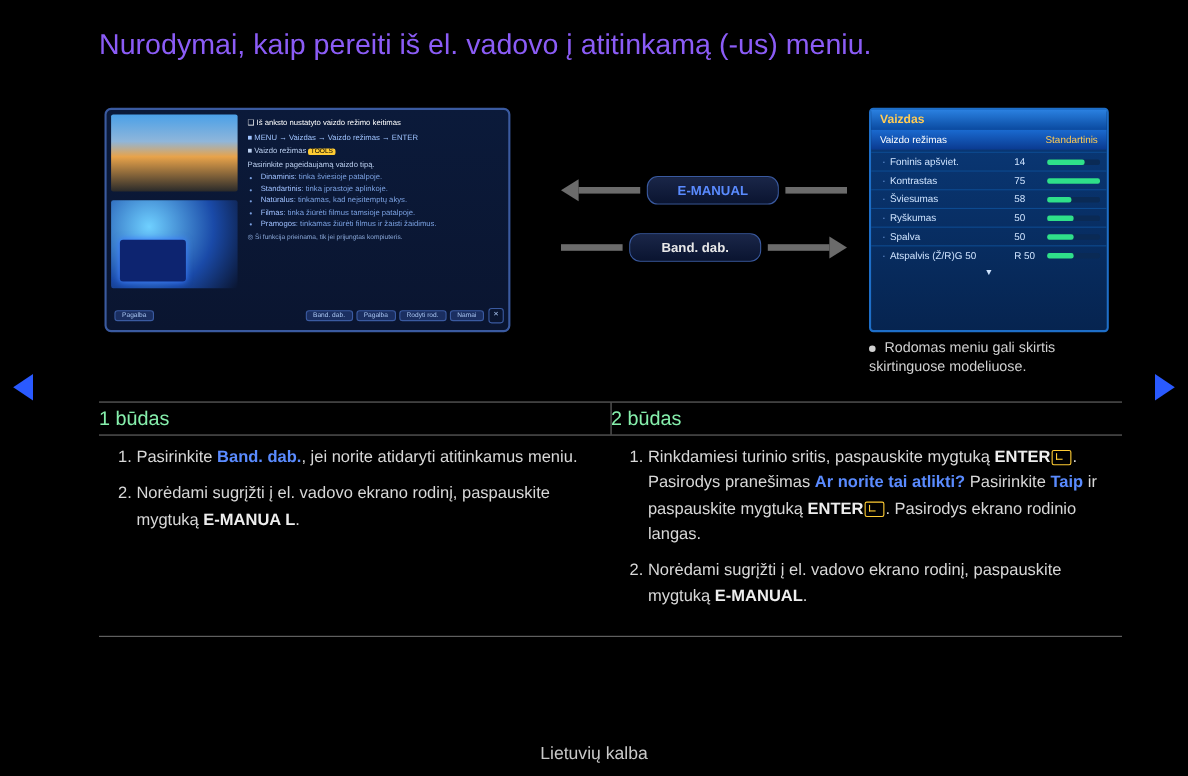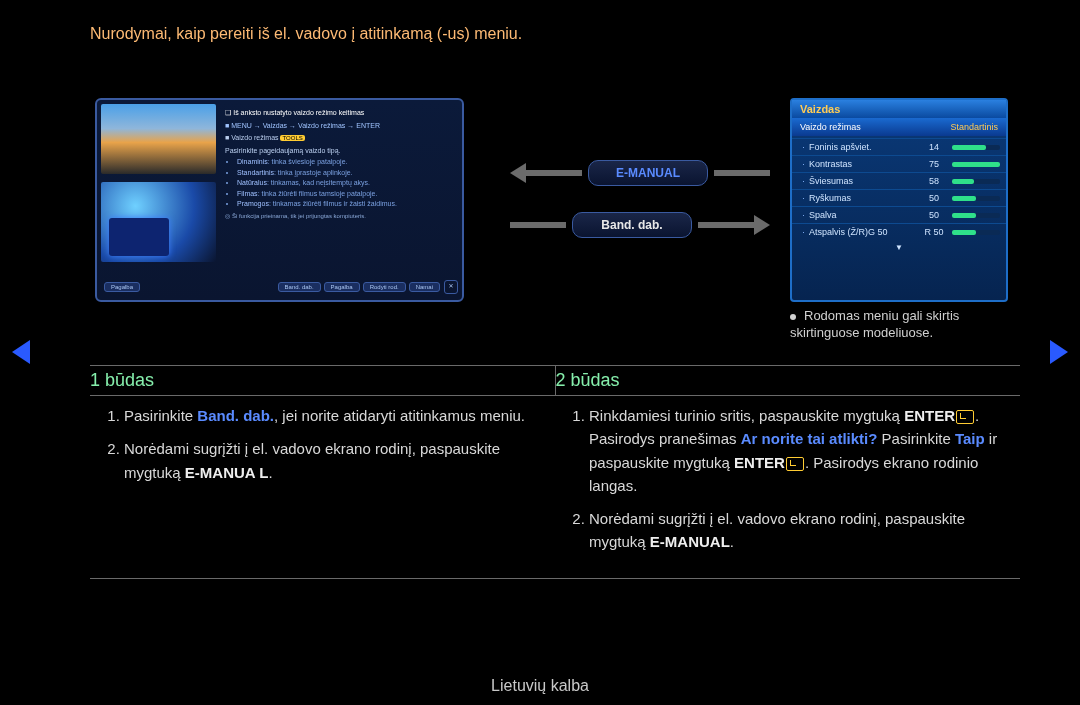--- a/index.html
+++ b/index.html
@@ -1,17 +1,17 @@
 <!DOCTYPE html>
 <html><head>
 <meta charset="utf-8">
 <style>
   html,body{margin:0;padding:0;background:#000;color:#d8d8d8;font-family:Arial,Helvetica,sans-serif;width:1080px;height:705px;overflow:hidden}
   .page{position:relative;width:1080px;height:705px}
-  .title{position:absolute;left:90px;top:25px;font-size:16px;color:#fdba74}
+  .title{position:absolute;left:90px;top:25px;font-size:26px;color:#8b5cf6}
   
   .miniwrap{position:absolute;left:95px;top:98px;width:365px;height:200px;border:2px solid #3a5aa0;border-radius:6px;background:linear-gradient(180deg,#0b1a3a,#0a1530);overflow:hidden}
   .mini-left{position:absolute;left:4px;top:4px;width:115px;height:160px}
   .thumb1{position:absolute;left:0;top:0;width:115px;height:70px;border-radius:2px;background:linear-gradient(180deg,#4aa0e8 0%,#8fb6da 35%,#e8a34a 55%,#2a2a2a 100%)}
   .thumb2{position:absolute;left:0;top:78px;width:115px;height:80px;border-radius:2px;background:radial-gradient(circle at 30% 30%,#6fd0ff 0%,#1a4aa8 60%,#0a1530 100%)}
   .tv{position:absolute;left:8px;bottom:6px;width:60px;height:38px;background:#0d2470;border-radius:3px;box-shadow:0 0 6px #3a7bff}
   .mini-text{position:absolute;left:128px;top:8px;width:230px;color:#bcd0f0;font-size:7px;line-height:1.5}
   .mini-text .hdr{color:#fff;font-size:7px;margin-bottom:2px}
   .mini-text .path{color:#a0c4ff;margin-bottom:2px}
   .mini-text .mode{margin-bottom:2px}
@@ -35,21 +35,21 @@
   .cbtn.white{color:#e8e8e8}
   
   .osd{position:absolute;left:790px;top:98px;width:214px;height:200px;border:2px solid #1e6ec8;border-radius:4px;background:linear-gradient(180deg,#0a3a7a,#062450);font-size:9px;color:#cfe4ff}
   .osd-title{background:linear-gradient(180deg,#2a80e0,#0a4aa0);color:#ffcc55;font-weight:bold;padding:3px 8px;font-size:11px}
   .osd-sel{display:flex;justify-content:space-between;background:linear-gradient(180deg,#1a6ad0,#0a3a90);padding:4px 8px;color:#fff;font-size:9px}
   .osd-sel .y{color:#ffcc55}
   .osd ul{list-style:none;margin:0;padding:2px 0}
   .osd li{display:flex;align-items:center;padding:3px 6px 3px 10px;border-top:1px solid #0d4a90}
   .osd li .dot{color:#8ab8ff;margin-right:4px}
   .osd li .lbl{flex:1}
-  .osd li .val{width:24px;text-align:center;margin-right:6px}
+  .osd li .val{width:24px;text-align:left;margin-right:6px}
   .osd li .bar{width:48px;height:5px;background:#0a2a55;border-radius:2px;position:relative}
   .osd li .bar i{position:absolute;left:0;top:0;bottom:0;background:#2fe08a;border-radius:2px}
   .osd .down{text-align:center;font-size:8px;color:#cfe4ff;padding:1px 0}
   .note2{position:absolute;left:790px;top:308px;width:230px;color:#d0d0d0;font-size:13px;line-height:1.3}
   .note2 .b{display:inline-block;width:6px;height:6px;background:#d0d0d0;border-radius:50%;margin-right:8px;vertical-align:middle}
   
   .navL{position:absolute;left:12px;top:340px;width:0;height:0;border-top:12px solid transparent;border-bottom:12px solid transparent;border-right:18px solid #2a5aff}
   .navR{position:absolute;right:12px;top:340px;width:0;height:0;border-top:12px solid transparent;border-bottom:12px solid transparent;border-left:18px solid #2a5aff}
   
   .tbl{position:absolute;left:90px;top:365px;width:930px;border-top:1px solid #6a6a6a}

